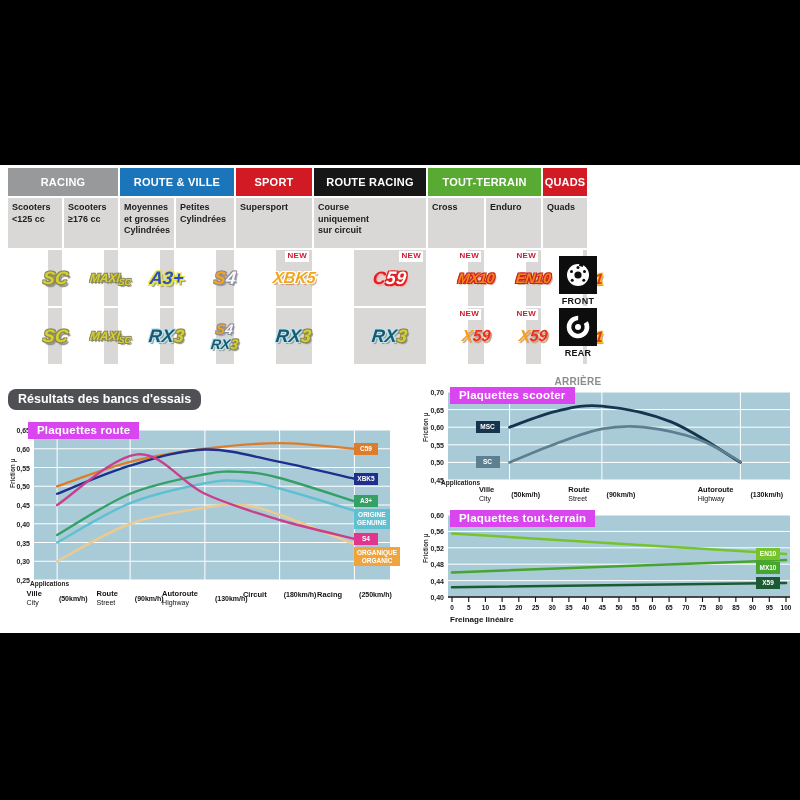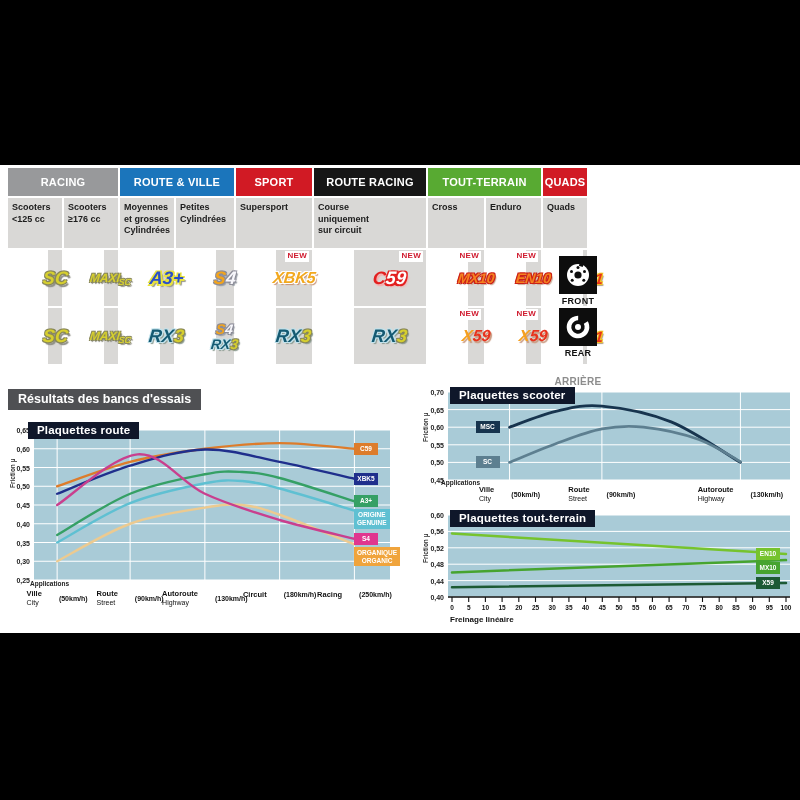--- a/index.html
+++ b/index.html
@@ -46,23 +46,23 @@
 
   
   .posblock{position:absolute;left:554px;width:48px;text-align:center;}
   .posicon{width:38px;height:38px;background:#0d0d0d;margin:0 auto;display:flex;
     align-items:center;justify-content:center;}
   .pos-en{font-size:9px;font-weight:bold;color:#111;margin-top:2px;letter-spacing:.3px;}
   .pos-fr{font-size:10px;color:#8d8d8d;margin-top:18px;letter-spacing:.3px;font-weight:bold;}
 
   
   .section-bar{position:absolute;left:8px;top:389px;background:#4f5053;color:#fff;
-    font-weight:bold;font-size:12.5px;padding:3px 10px 4px;}
+    font-weight:bold;font-size:12.5px;padding:3px 10px 4px;border-radius:8px;}
   .chart{position:absolute;}
-  .ct-bar{position:absolute;background:#0f172a;color:#fff;font-weight:bold;
+  .ct-bar{position:absolute;background:#d946ef;color:#fff;font-weight:bold;
     font-size:11.5px;padding:2px 9px 3px;z-index:6;letter-spacing:.2px;}
   .ytick{position:absolute;width:20px;text-align:right;font-size:7px;font-weight:bold;
     color:#222;transform:translateY(-50%);z-index:4;}
   .ylab{position:absolute;font-size:6.5px;font-weight:bold;color:#333;
     transform:rotate(-90deg);transform-origin:left top;white-space:nowrap;z-index:4;}
   .slabel{position:absolute;color:#fff;font-weight:bold;font-size:6.5px;
     padding:2px 3px;line-height:1.2;white-space:nowrap;z-index:7;min-width:18px;text-align:center;}
   .xcat{position:absolute;font-size:7px;color:#111;transform:translateX(-50%);
     display:flex;align-items:center;gap:17px;white-space:nowrap;z-index:4;}
   .xcat .col{display:flex;flex-direction:column;line-height:1.15;text-align:left;}

